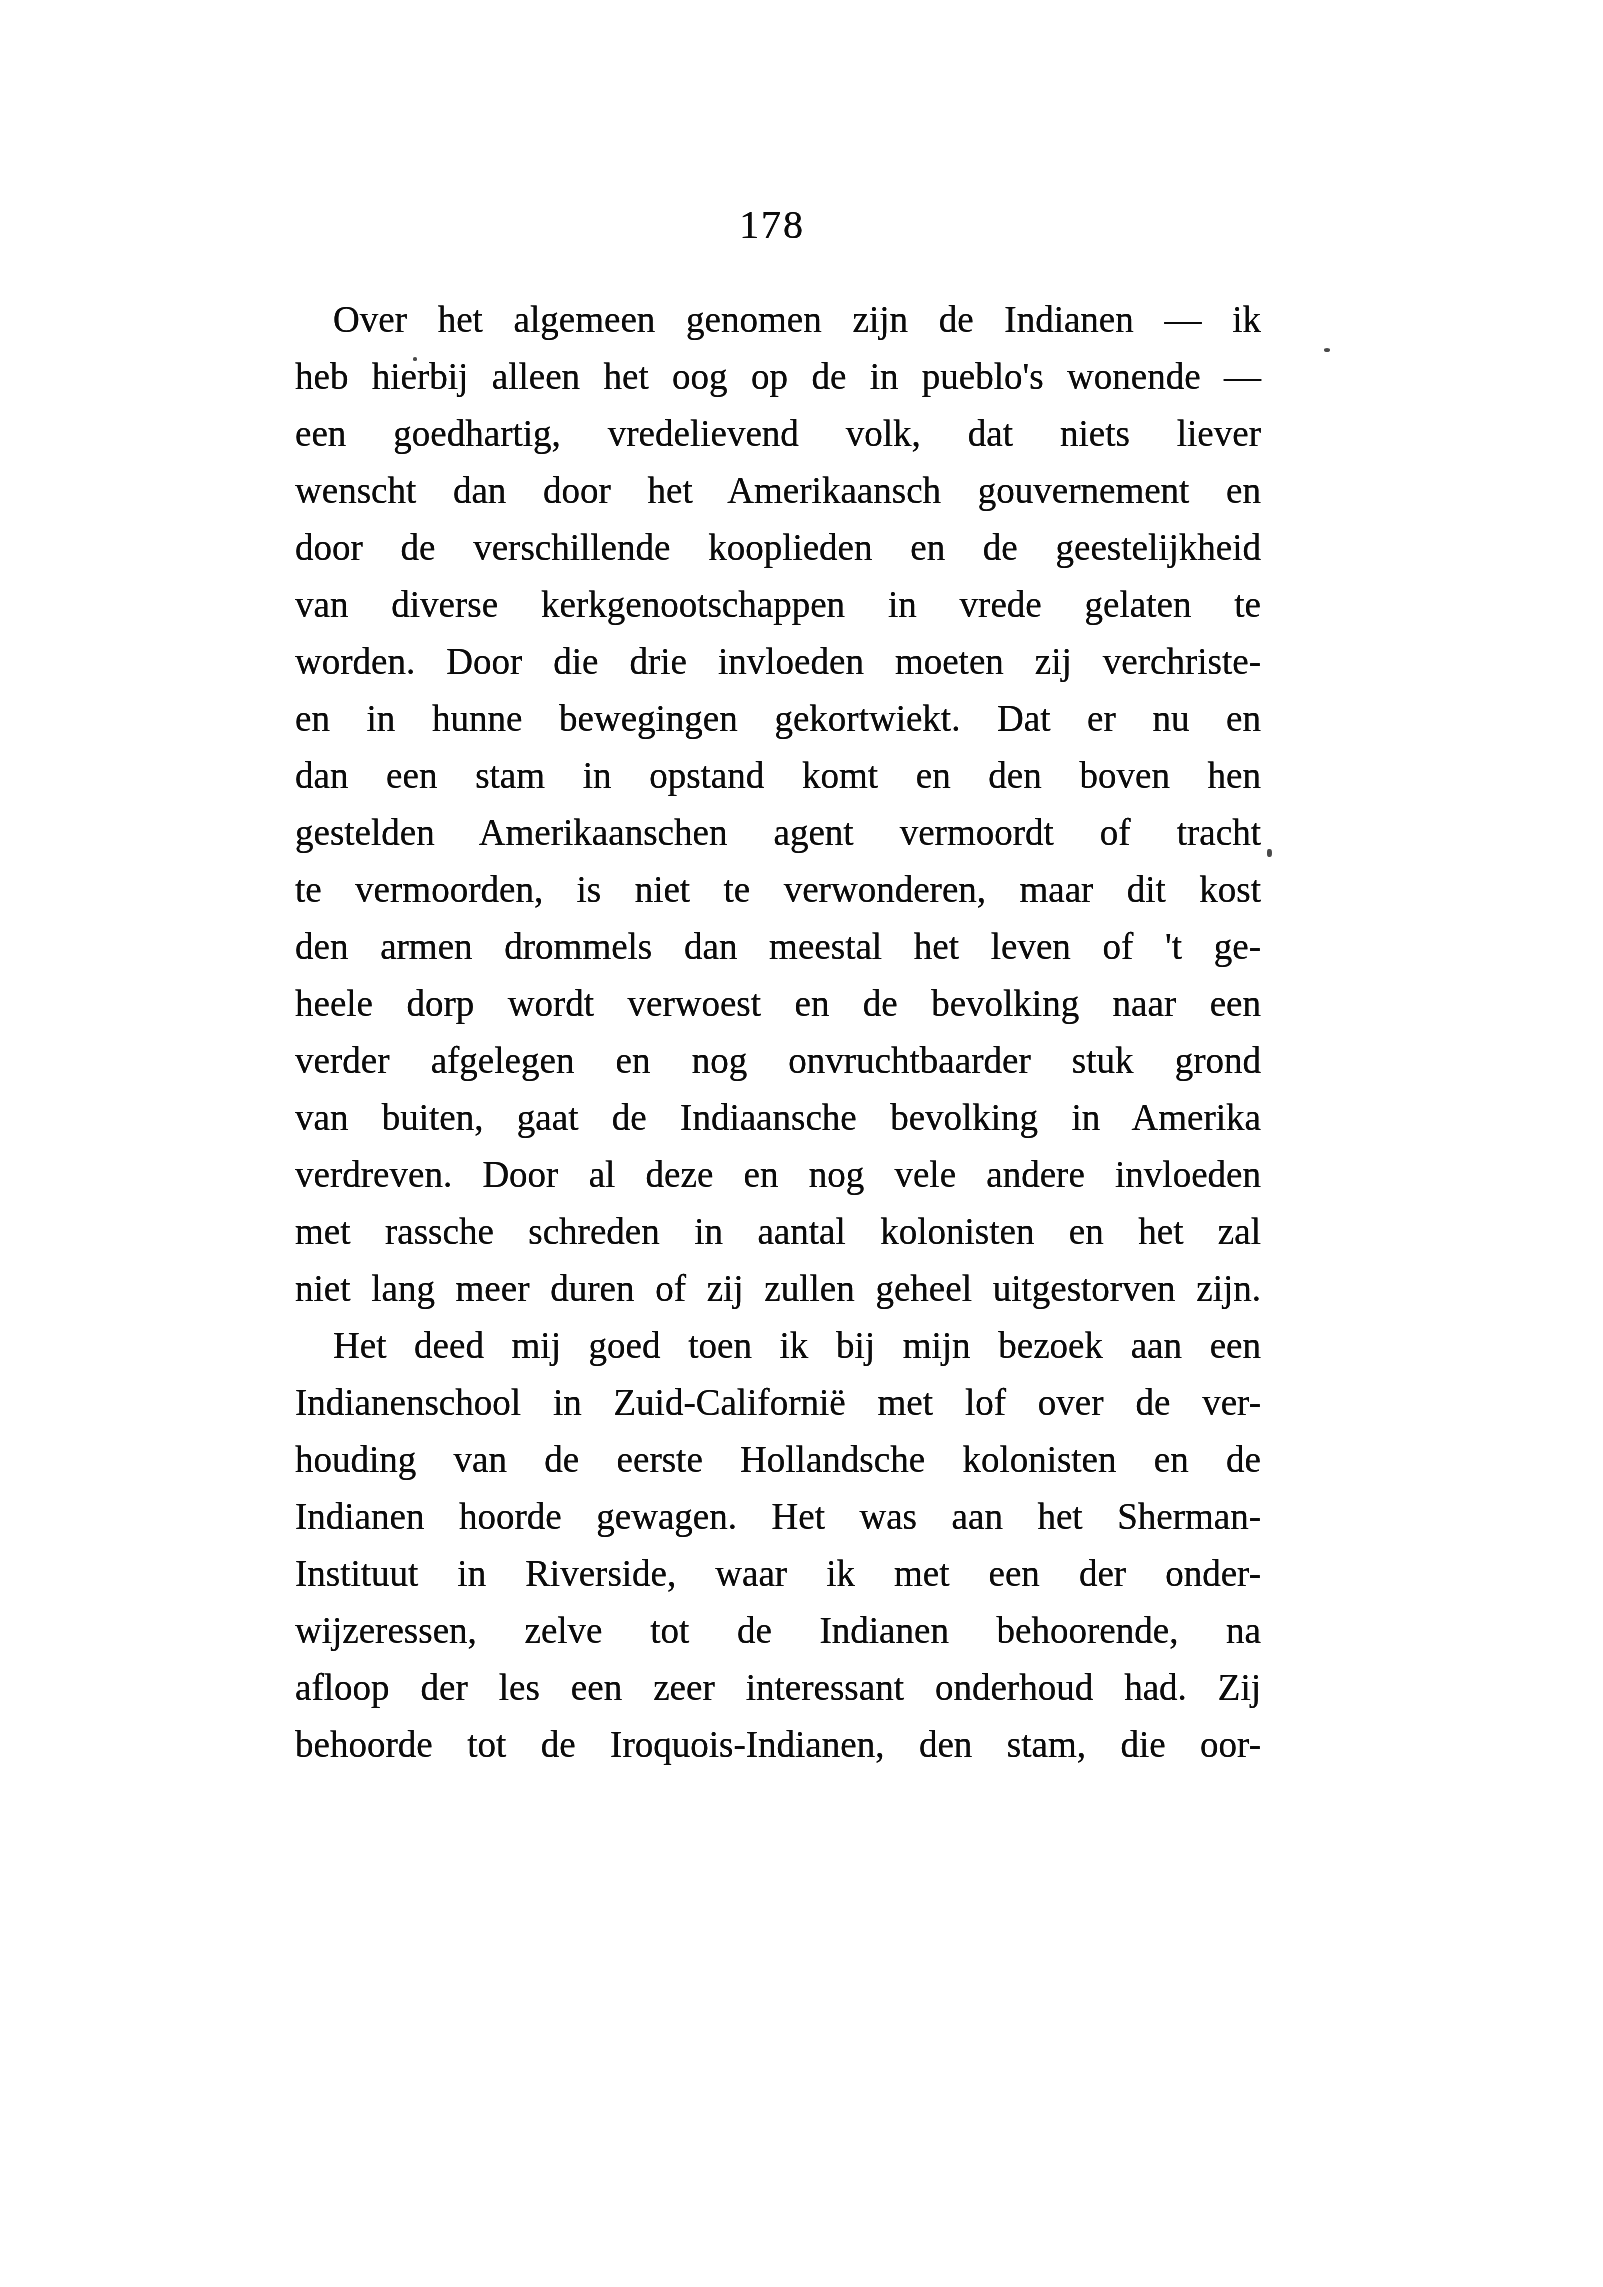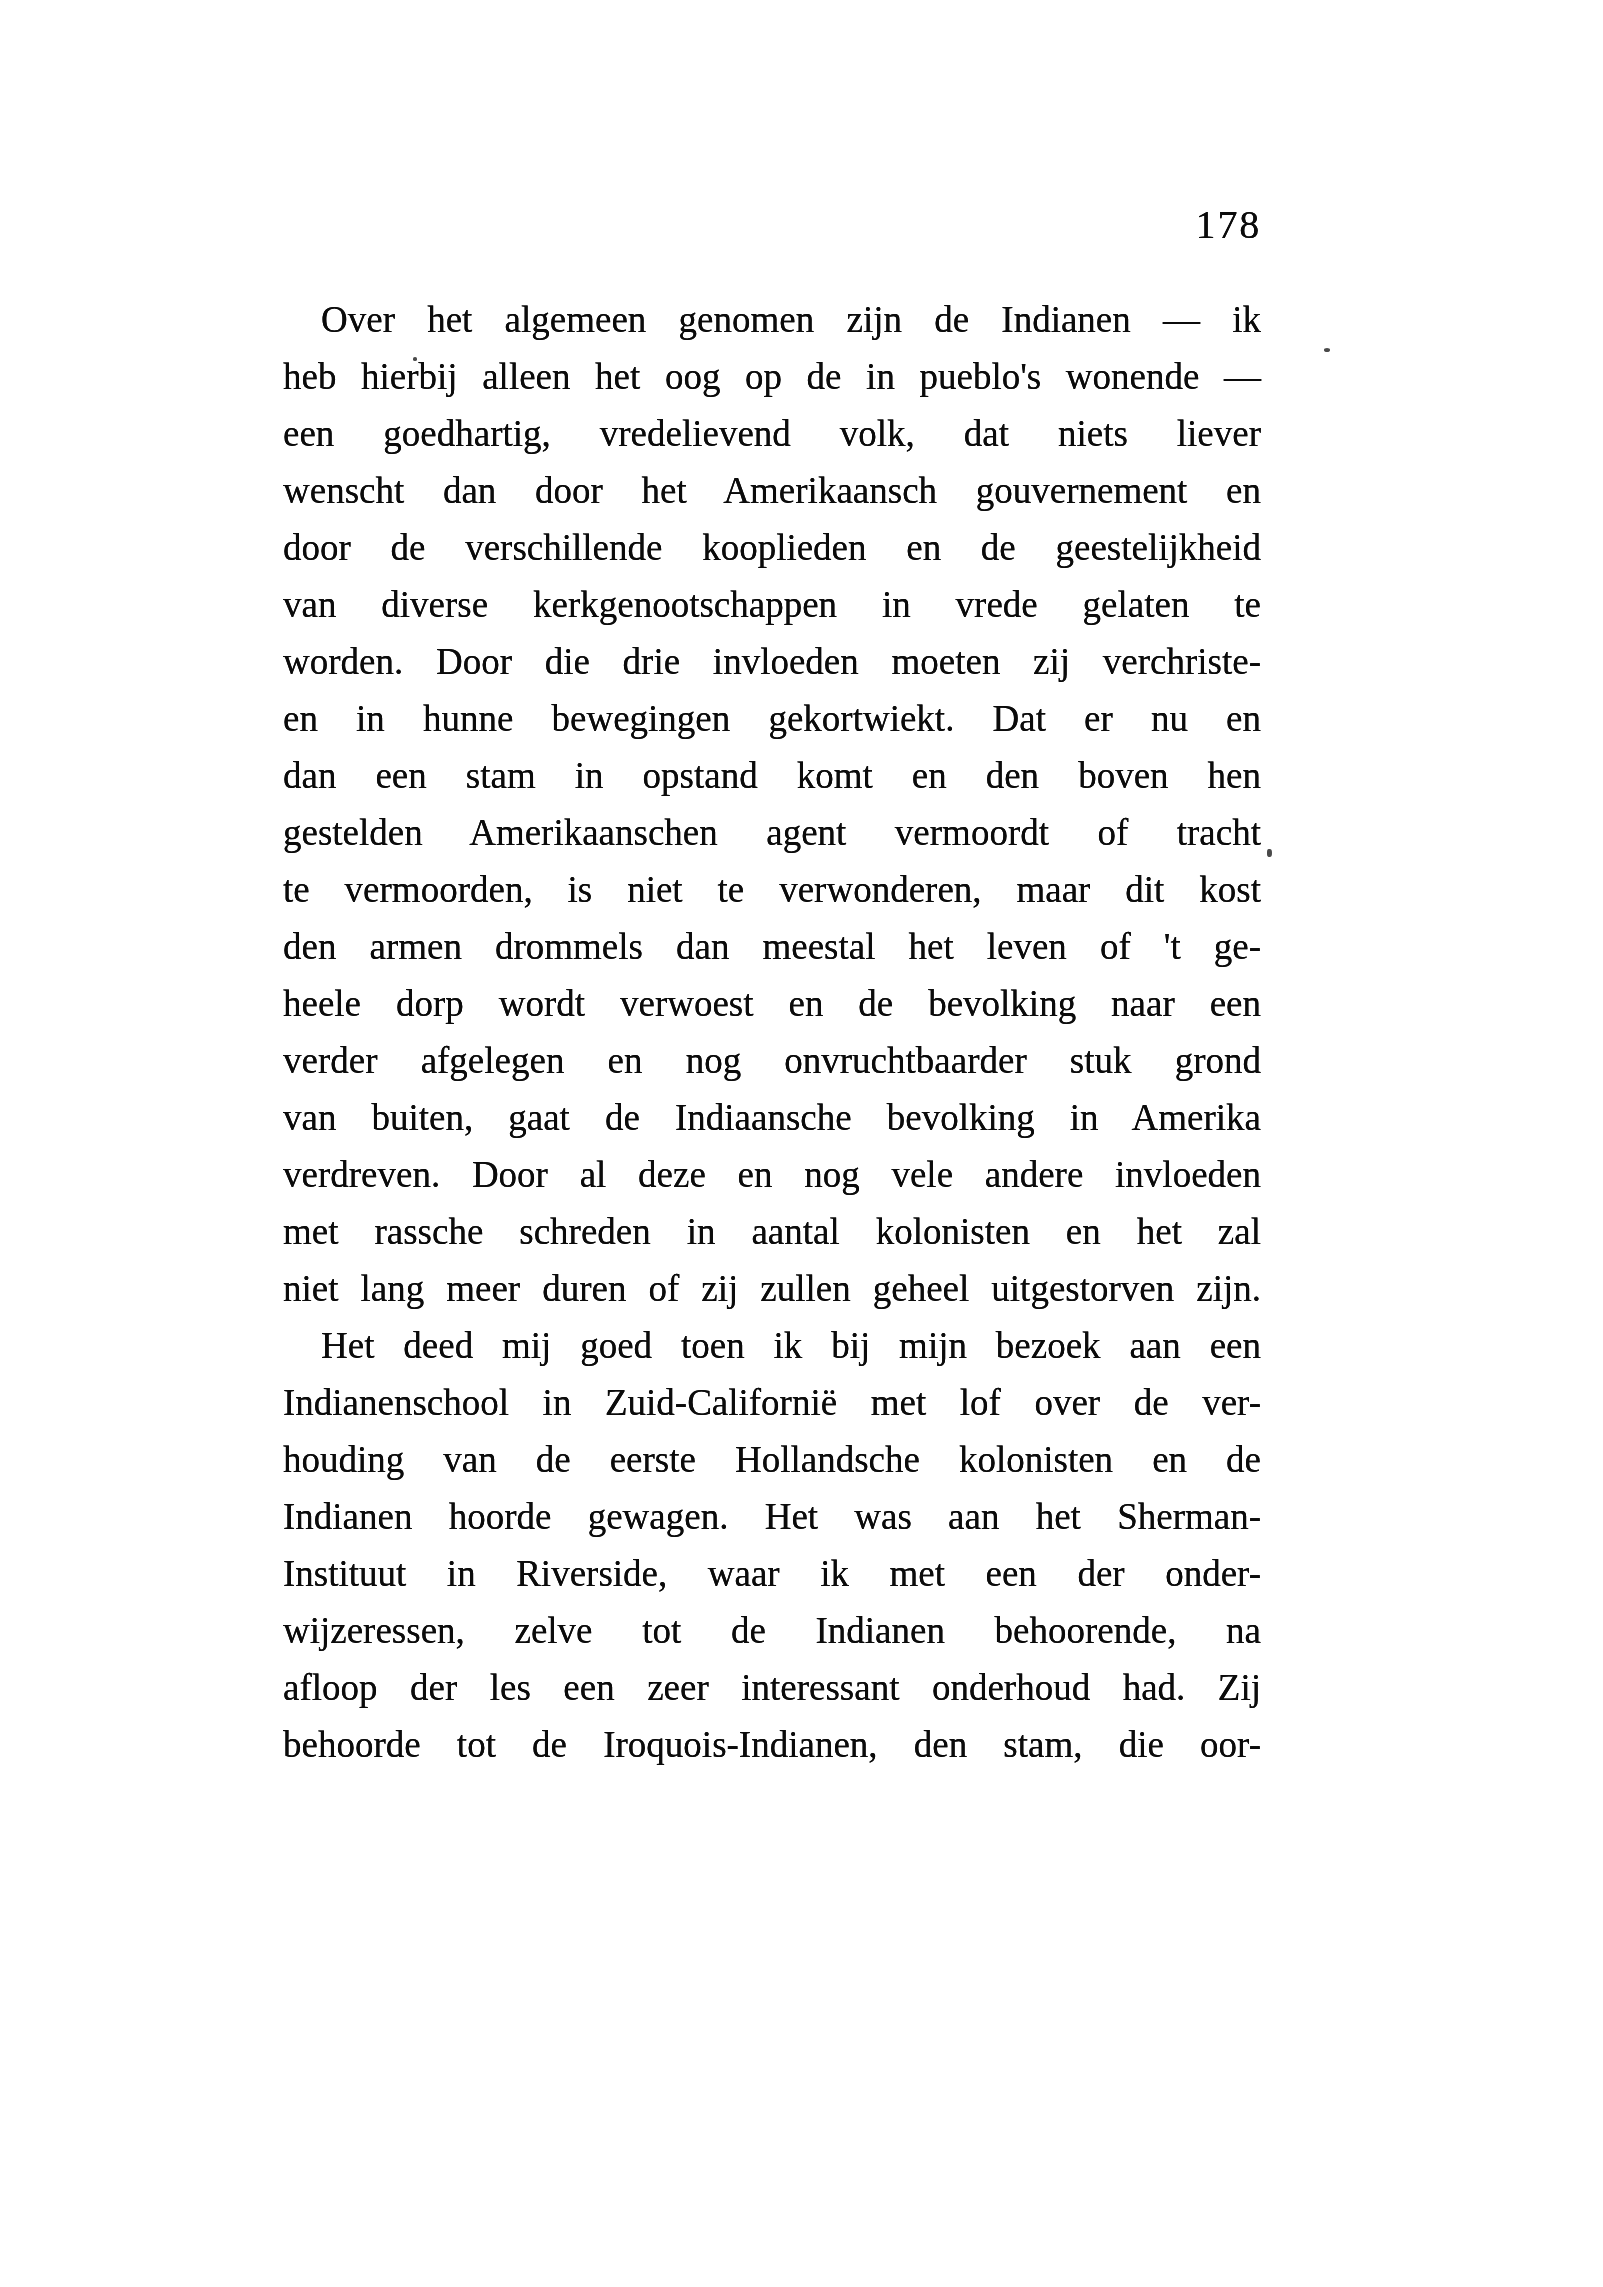--- a/index.html
+++ b/index.html
@@ -14,39 +14,40 @@
     background: var(--paper, #ffffff);
     overflow: hidden;
     font-family: "Liberation Serif", "DejaVu Serif", serif;
     color: var(--ink, #0b0b0b);
   }
   .folio {
     position: absolute;
     left: 283px;
     top: 203px;
     width: 978px;
-    text-align: right;
+    text-align: center;
     font-size: 40px;
     line-height: 44px;
     letter-spacing: 1.8px;
     text-shadow: 0 0 0.5px currentColor;
   }
   .text-block {
     position: absolute;
     left: 283px;
     top: 291px;
     width: 978px;
   }
   .line {
     font-size: 37px;
     line-height: 57px;
     text-align: justify;
     text-align-last: justify;
     white-space: normal;
     text-shadow: 0 0 0.5px currentColor;
+    margin-left: 12px;
   }
   .line.indent {
     padding-left: 38px;
   }
   .speck {
     position: absolute;
     background: #2a2a2a;
     border-radius: 50%;
     opacity: 0.85;
   }

